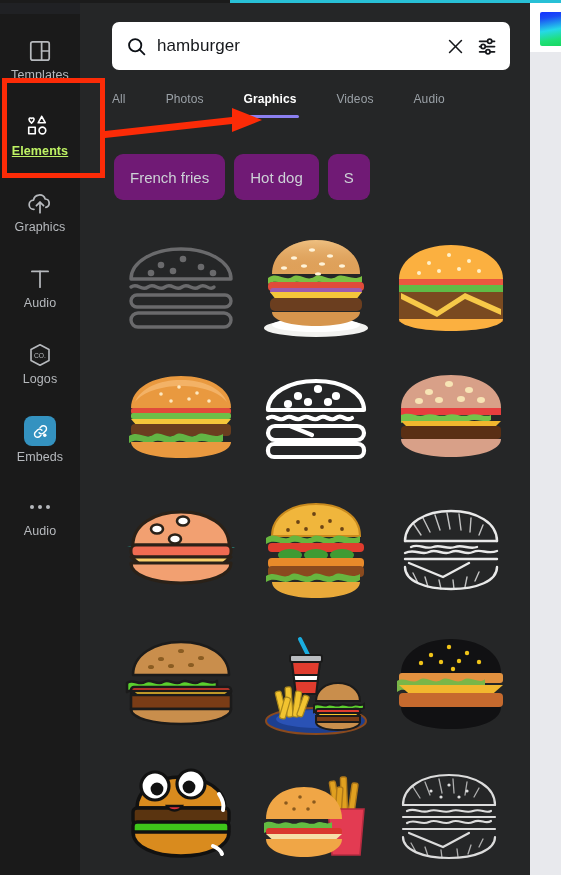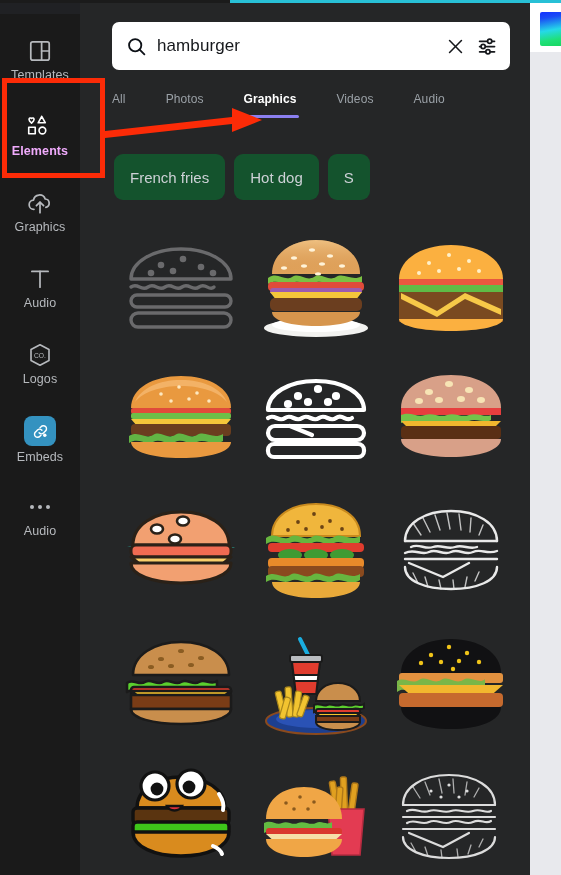--- a/index.html
+++ b/index.html
@@ -32,21 +32,21 @@
     gap: 5px; cursor: pointer; position: relative;
   }
   .rail-item .ri-icon {
     width: 26px; height: 26px; display: flex; align-items: center; justify-content: center;
     color: #b6b9bd;
   }
   .rail-item .ri-icon svg { display: block; }
   .rail-item .ri-label {
     font-size: 12.5px; color: #b6b9bd; letter-spacing: .1px; line-height: 1;
   }
-  .rail-item.active .ri-label { color: #f0abfc; font-weight: 600; }
+  .rail-item.active .ri-label { color: #bef264; font-weight: 600; text-decoration: underline; }
   .rail-item.active .ri-icon { color: #ffffff; }
   .rail-item.badged .ri-icon {
     background: #3492c0; border-radius: 8px; width: 32px; height: 30px; color:#fff;
   }
   .rail-item .dots { display: flex; gap: 4px; }
   .rail-item .dots i { width: 4px; height: 4px; border-radius: 50%; background: #b6b9bd; display:block; }
 
   
   .panel {
     position: absolute; left: 80px; top: 0; width: 450px; height: 875px;
@@ -83,21 +83,21 @@
     content: ""; position: absolute; left: -3px; right: -3px; bottom: 0;
     height: 3px; background: #8b7ff0; border-radius: 2px;
   }
 
   
   .chips {
     position: absolute; left: 114px; top: 154px; width: 410px; height: 46px;
     display: flex; gap: 9px; align-items: center;
   }
   .chip {
-    height: 46px; background: #14532d; border-radius: 9px;
+    height: 46px; background: #701a75; border-radius: 9px;
     display: flex; align-items: center; padding: 0 16px;
     font-size: 15px; color: #cdd1d6; white-space: nowrap; cursor: pointer;
     flex: 0 0 auto;
     text-align: right;
   }
   .chip-arrow {
     position: absolute; right: -34px; top: 9px; width: 28px; height: 28px;
     display: flex; align-items: center; justify-content: center; color: #fff; cursor: pointer;
   }
 

